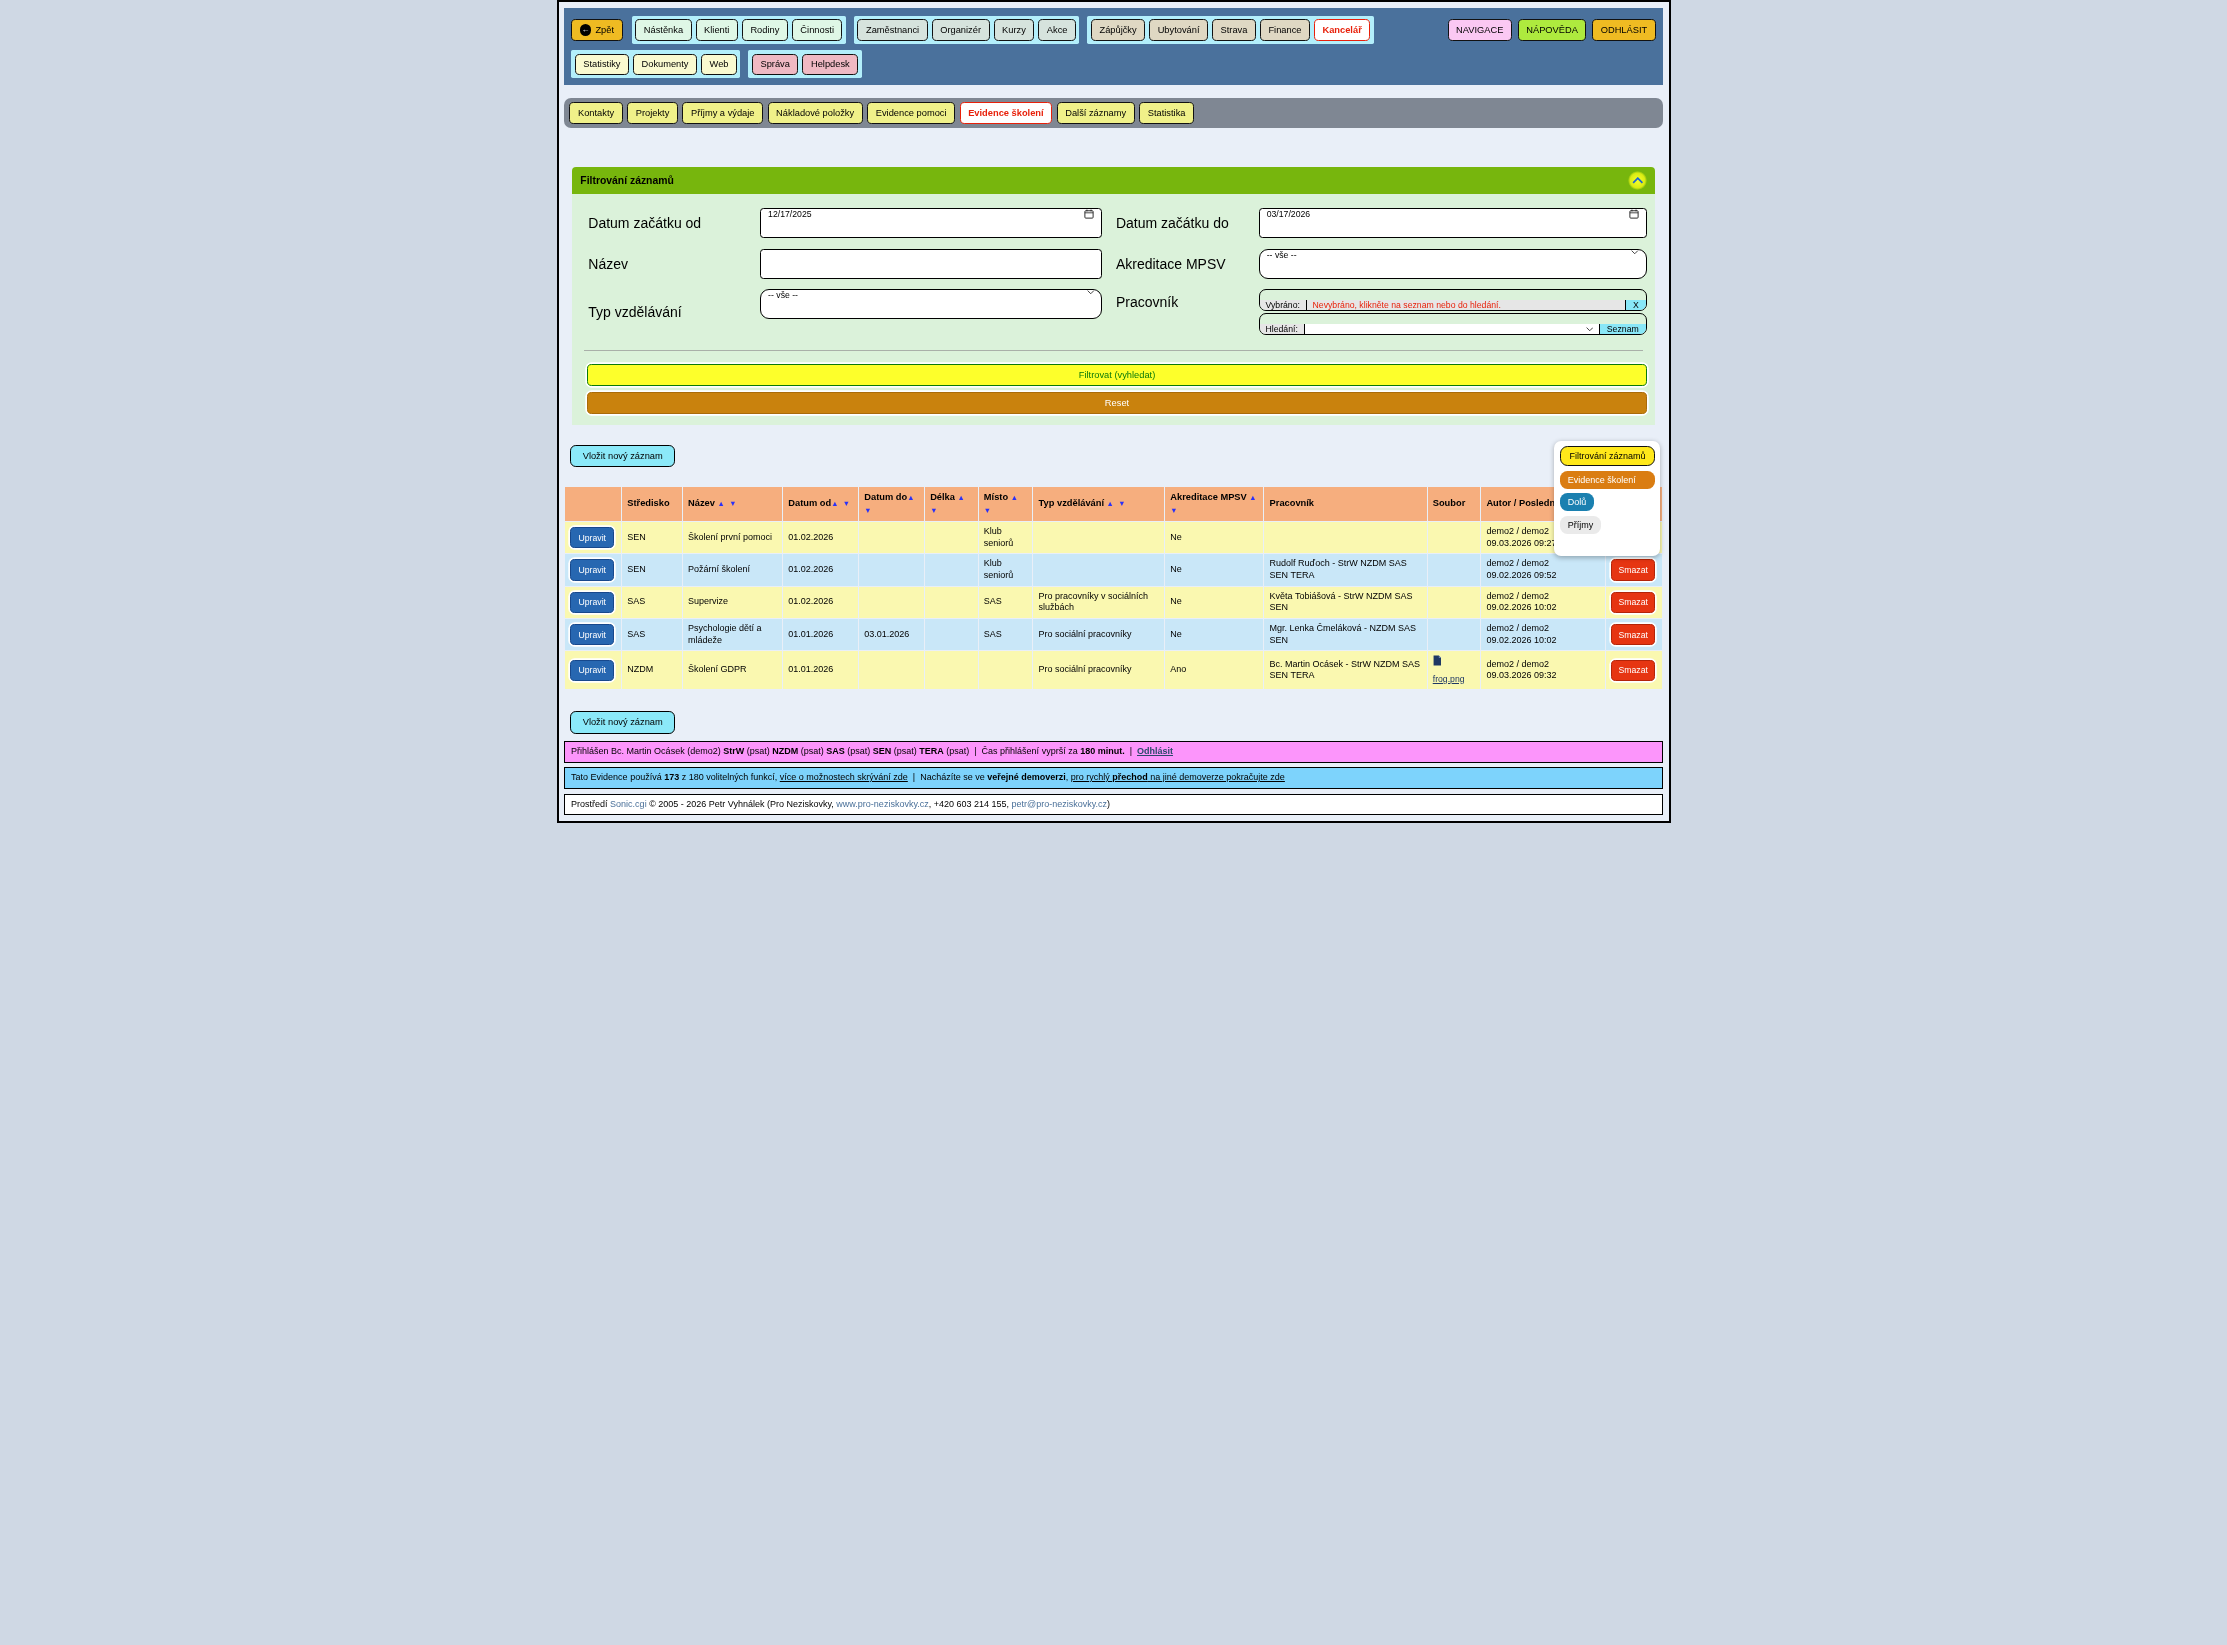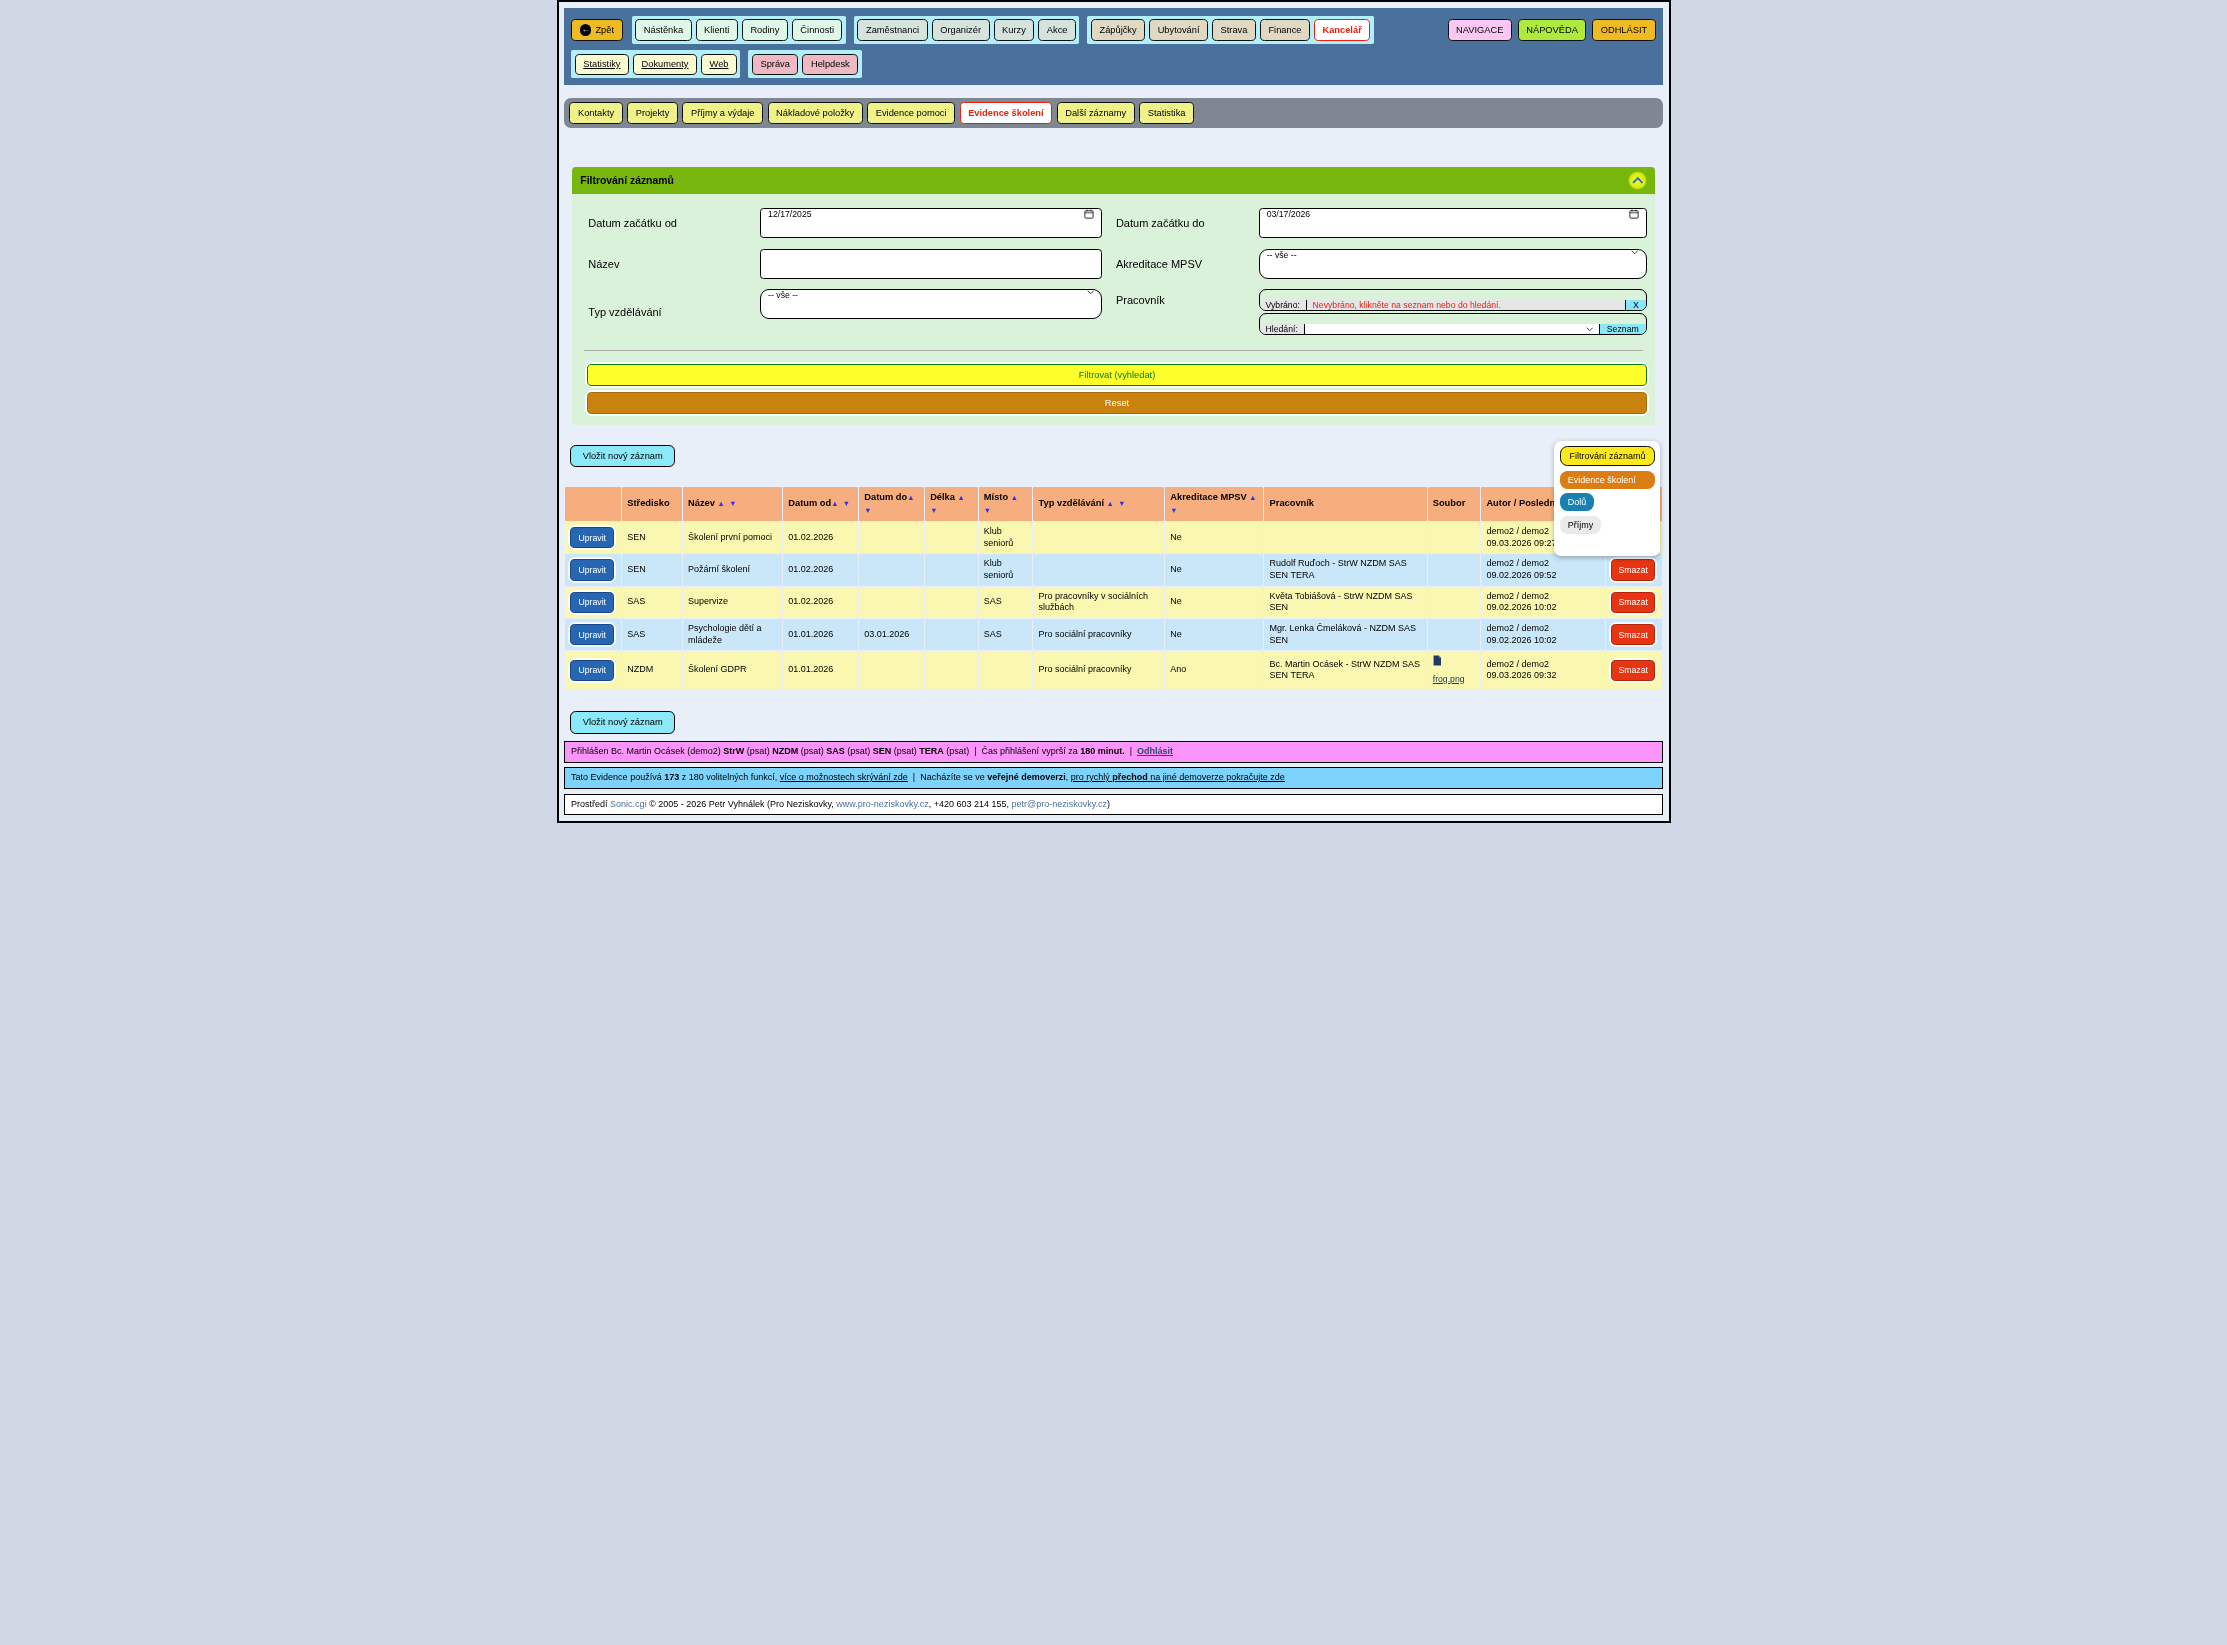--- a/index.html
+++ b/index.html
@@ -21,21 +21,21 @@
     font-size:9.3px; color:#000; padding:4.6px 7.5px; line-height:1.1;
     cursor:pointer; background:#fff; white-space:nowrap;
   }
   .v-amber{ background:#EFBB22; }
   .v-green{ background:#DFF7E6; }
   .v-graygreen{ background:#D6E3DD; }
   .v-tan{ background:#DFD8C3; }
   .v-activered{ background:#FFFFFF; border-color:#E8200A; color:#E8200A; font-weight:bold; }
   .v-pink{ background:#FBC8F3; }
   .v-lime{ background:#AEEA3E; }
-  .v-lyellow{ background:#FAFAD0;text-decoration:underline; }
+  .v-lyellow{ background:#FAFAD0; }
   .v-rose{ background:#EFB9C3; }
   .nav-right{ margin-left:auto; display:flex; gap:5.8px; }
   .back-ic{
     width:11.6px; height:11.6px; border-radius:50%; background:#000; color:#fff;
     display:inline-flex; align-items:center; justify-content:center;
     font-size:8px; font-weight:bold; line-height:1;
   }
   
   .subnav{ margin-top:12.8px; background:#7F8793; padding:4px 5.2px; display:flex; gap:4.6px; align-items:center;border-radius:7px; }
   .v-subyellow{ background:#F0F189; }
@@ -45,21 +45,21 @@
     background:#77B60D; border-radius:4px 4px 0 0; padding:4.6px 8px;
     display:flex; align-items:center; font-size:10.4px; font-weight:bold; color:#000;
   }
   .collapse-ic{
     margin-left:auto; width:18.6px; height:18.6px; border-radius:50%;
     background:radial-gradient(circle,#F6FF2E 0%,#D9EC12 55%, rgba(217,236,18,0) 72%);
     display:flex; align-items:center; justify-content:center; cursor:pointer;
   }
   .filter-body{ background:#DBF2DA; padding:14px 8px 10.4px 8px; }
   .fgrid{ display:grid; grid-template-columns:174px 342px 145px 1fr; row-gap:10.4px; column-gap:5.8px; align-items:center; }
-  .flabel{ font-size:11px; padding-left:8px; }
+  .flabel{ font-size:14px; padding-left:8px; }
   .fld{
     position:relative; background:#fff; border:1.2px solid #000; border-radius:3.5px;
     height:30px; display:flex; align-items:flex-start; padding:0 7px; font-size:8.7px;
   }
   .fld input{ border:none; outline:none; width:100%; font-size:8.7px; font-family:inherit; background:transparent; }
   .fld .tail-ic{ margin-left:auto; display:flex; align-items:center; }
   .combo{ cursor:pointer;border-radius:9px; }
   .pr-widget{ display:flex; flex-direction:column; gap:1.7px; align-self:start; }
   .pr-row{ display:flex; align-items:flex-end; border:1.2px solid #000; border-radius:7px; overflow:hidden; height:22px; }
   .pr-label{ background:#E6E6E6; border-right:1.2px solid #000; display:flex; align-items:center; padding:0 5.8px; font-size:8.7px; flex:0 0 auto;}

